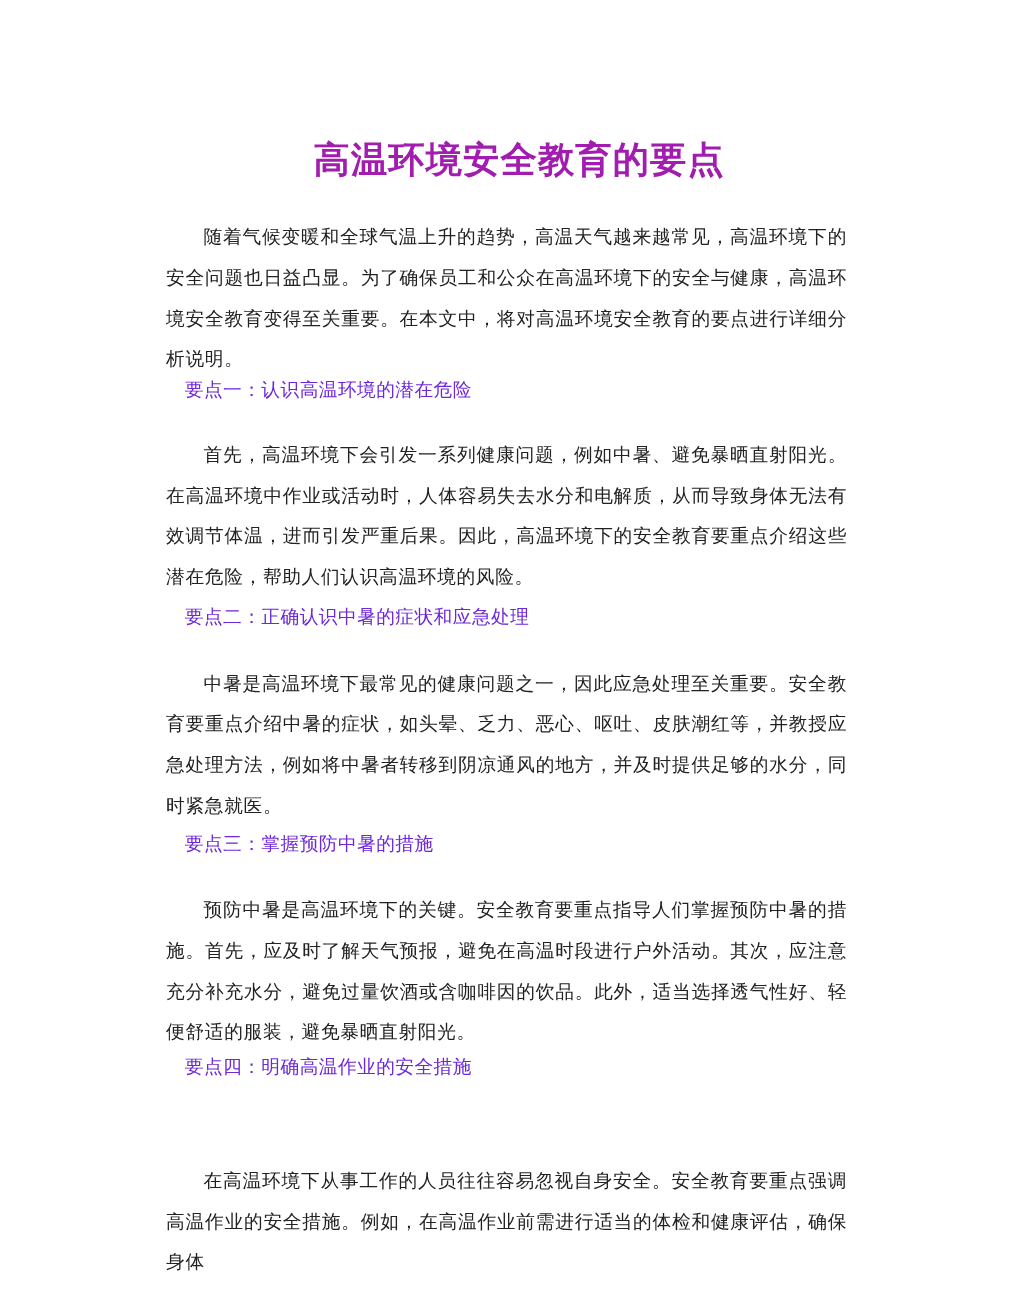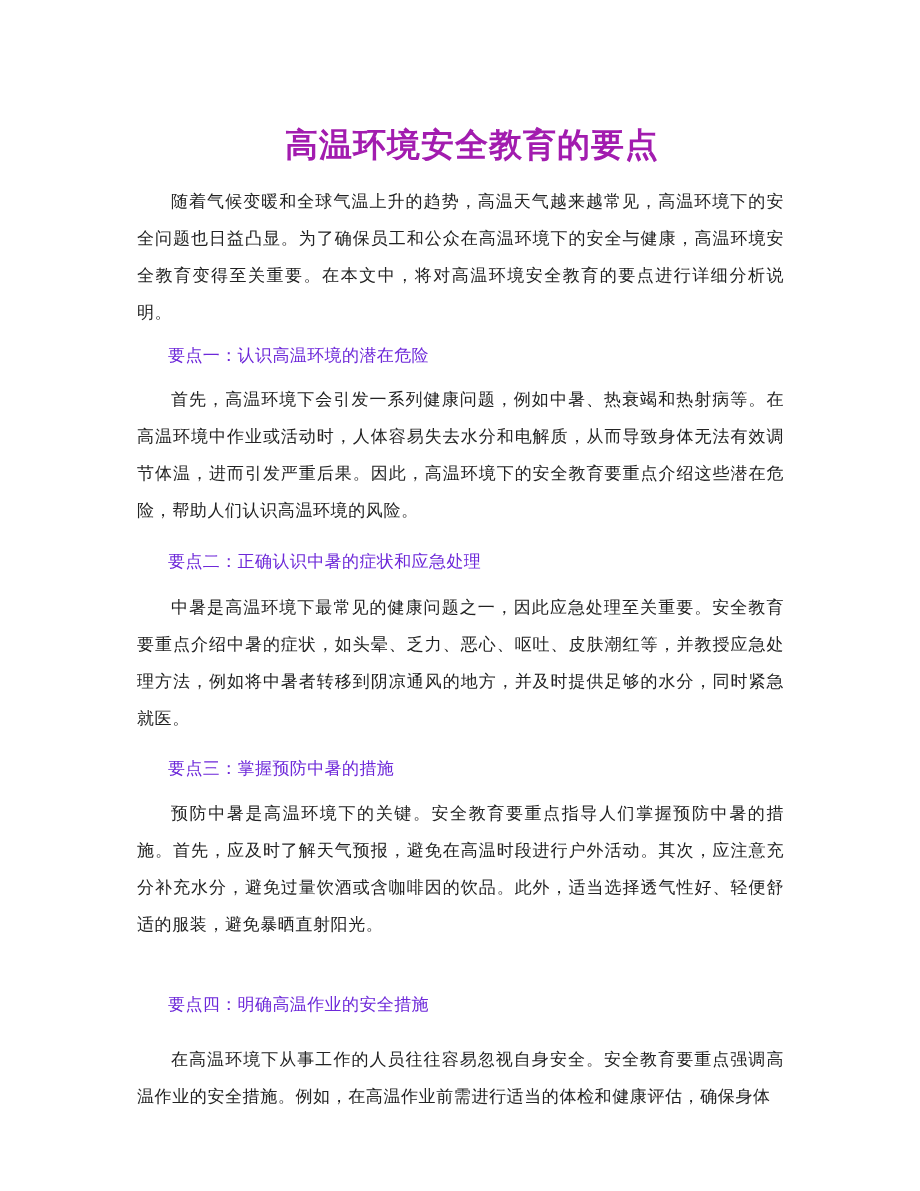--- a/index.html
+++ b/index.html
@@ -3,21 +3,21 @@
   <meta charset="utf-8">
   <style>
     html, body { margin: 0; padding: 0; background: #ffffff; }
     body { width: 920px; height: 1191px; position: relative; overflow: hidden;
            font-family: "DejaVu Serif", "Liberation Serif", serif; color: #1a1a1a; }
     .page { position: absolute; left: 0; top: 0; width: 920px; height: 1191px; }
     .title { position: absolute; left: 0; top: 112px; width: 920px; text-align: center;
              font-family: "DejaVu Sans", "Liberation Sans", sans-serif; font-weight: bold;
              font-size: 33px; letter-spacing: 1px; color: #a21caf; margin: 12px; line-height: 42px; }
     .block { position: absolute; left: 137px; width: 647px; font-size: 17px; color: #222; }
-    .para { line-height: 37px; text-indent: 34px; margin: 0; text-align: justify;
+    .para { line-height: 37px; text-indent: 34px; margin: 14px; text-align: justify;
             text-align-last: left; letter-spacing: 0.6px; font-family: Liberation Serif, serif; }
     .heading { line-height: 24px; margin: 0; padding-left: 31px; letter-spacing: 0.4px; color: #6d28d9; }
     .watermark { position: absolute; left: 262px; top: 545px; font-family: "Liberation Sans", sans-serif;
                  font-size: 62px; color: #e6e6e6; letter-spacing: 2px; white-space: nowrap;
                  pointer-events: none; z-index: 0; line-height: 70px; }
     .block, .title { z-index: 1; }
   </style>
 </head>
 <body>
 
@@ -28,40 +28,40 @@
 
   <div class="block" style="top:183px;">
     <p class="para">随着气候变暖和全球气温上升的趋势，高温天气越来越常见，高温环境下的安全问题也日益凸显。为了确保员工和公众在高温环境下的安全与健康，高温环境安全教育变得至关重要。在本文中，将对高温环境安全教育的要点进行详细分析说明。</p>
   </div>
 
   <div class="block" style="top:343px;">
     <p class="heading">要点一：认识高温环境的潜在危险</p>
   </div>
 
   <div class="block" style="top:381px;">
-    <p class="para">首先，高温环境下会引发一系列健康问题，例如中暑、热衰竭和热射病等。在高温环境中作业或活动时，人体容易失去水分和电解质，从而导致身体无法有效调节体温，进而引发严重后果。因此，高温环境下的安全教育要重点介绍这些潜在危险，帮助人们认识高温环境的风险。</p>
+    <p class="para">首先，高温环境下会引发一系列健康问题，例如中暑、避免暴晒直射阳光。在高温环境中作业或活动时，人体容易失去水分和电解质，从而导致身体无法有效调节体温，进而引发严重后果。因此，高温环境下的安全教育要重点介绍这些潜在危险，帮助人们认识高温环境的风险。</p>
   </div>
 
   <div class="block" style="top:549px;">
     <p class="heading">要点二：正确认识中暑的症状和应急处理</p>
   </div>
 
   <div class="block" style="top:589px;">
     <p class="para">中暑是高温环境下最常见的健康问题之一，因此应急处理至关重要。安全教育要重点介绍中暑的症状，如头晕、乏力、恶心、呕吐、皮肤潮红等，并教授应急处理方法，例如将中暑者转移到阴凉通风的地方，并及时提供足够的水分，同时紧急就医。</p>
   </div>
 
   <div class="block" style="top:795px;">
     <p class="para">预防中暑是高温环境下的关键。安全教育要重点指导人们掌握预防中暑的措施。首先，应及时了解天气预报，避免在高温时段进行户外活动。其次，应注意充分补充水分，避免过量饮酒或含咖啡因的饮品。此外，适当选择透气性好、轻便舒适的服装，避免暴晒直射阳光。</p>
   </div>
 
   <div class="block" style="top:756px;">
     <p class="heading">要点三：掌握预防中暑的措施</p>
   </div>
 
-  <div class="block" style="top:992px;">
+  <div class="block" style="top:958px;">
     <p class="heading">要点四：明确高温作业的安全措施</p>
   </div>
 
   <div class="block" style="top:1041px;">
     <p class="para">在高温环境下从事工作的人员往往容易忽视自身安全。安全教育要重点强调高温作业的安全措施。例如，在高温作业前需进行适当的体检和健康评估，确保身体</p>
   </div>
 
 </div>
 
 </body></html>

